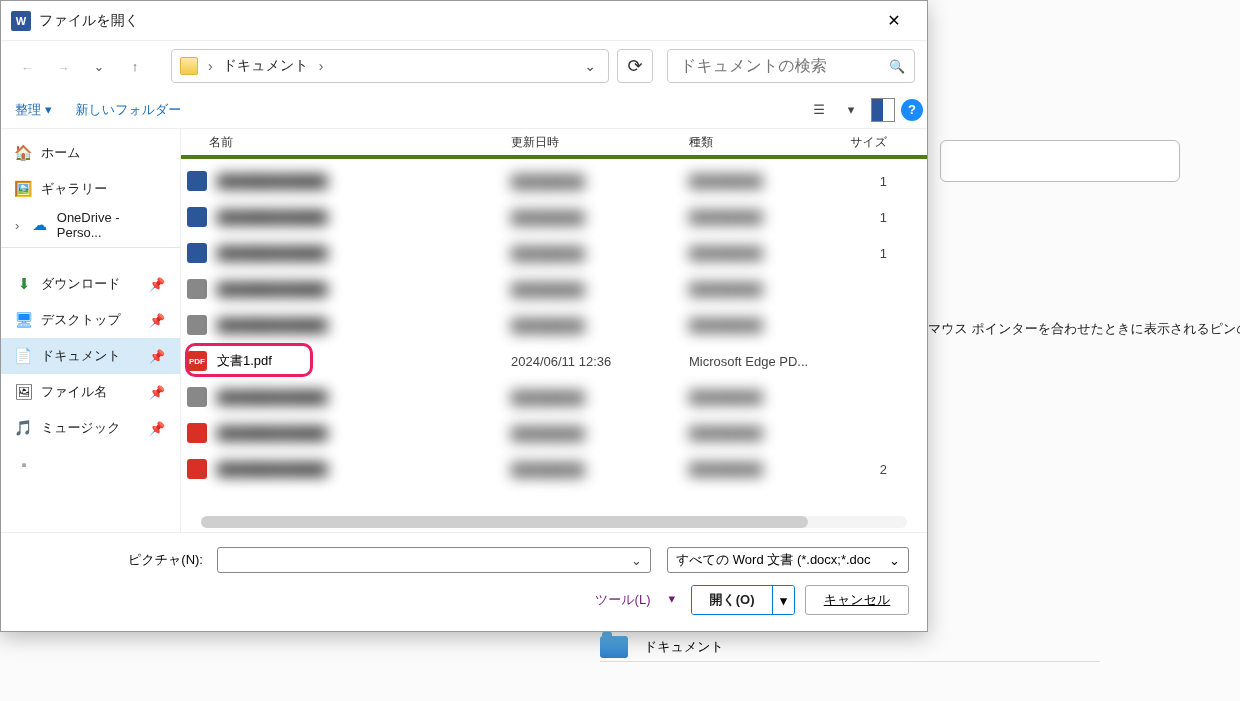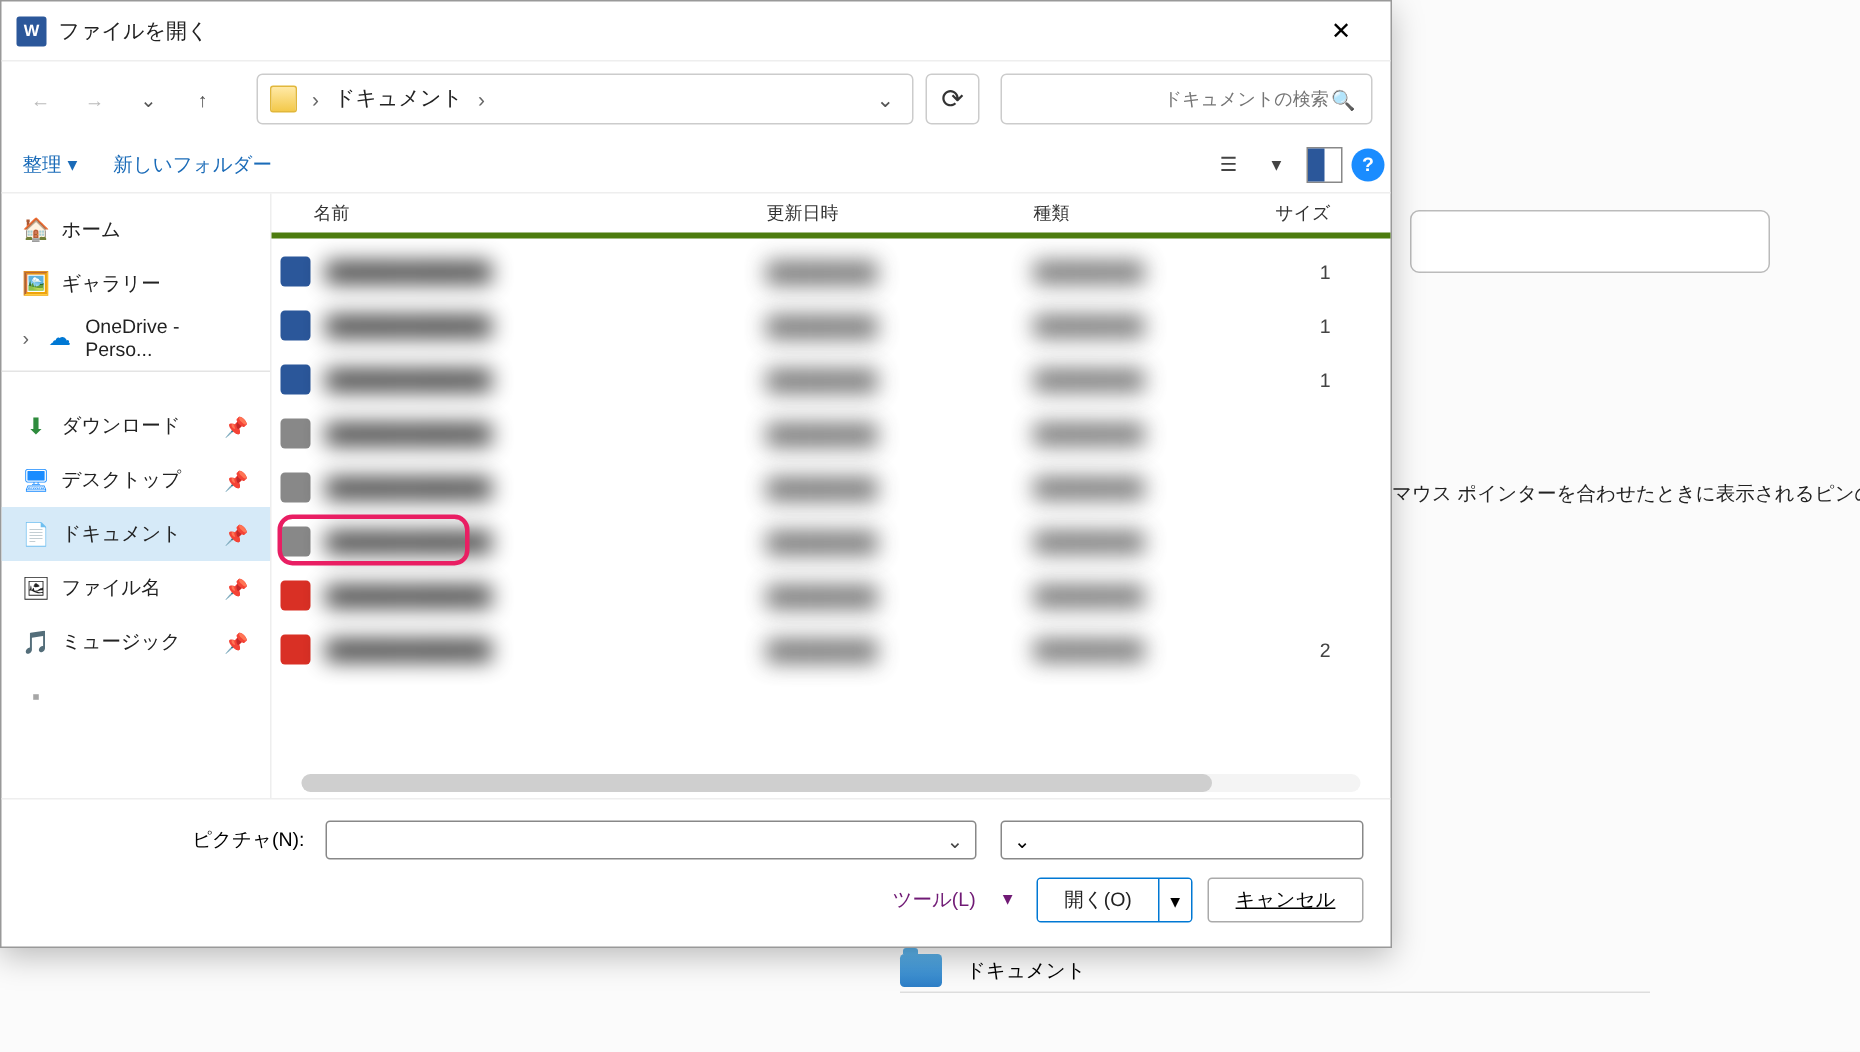--- a/index.html
+++ b/index.html
@@ -17,21 +17,21 @@
   .close-btn { width: 46px; height: 32px; display: flex; align-items: center; justify-content: center; font-size: 16px; cursor: pointer; }
   .navbar { height: 50px; display: flex; align-items: center; gap: 8px; padding: 0 12px; }
   .nav-btn { width: 28px; height: 28px; display: flex; align-items: center; justify-content: center; color: #555; cursor: pointer; border-radius: 4px; }
   .nav-btn.disabled { color: #bbb; }
   .address-bar { flex: 1; max-width: 480px; height: 34px; border: 1px solid #ccc; border-radius: 4px; display: flex; align-items: center; padding: 0 8px; gap: 6px; font-size: 14px; color: #222; margin-left: 14px; }
   .address-folder-icon { width: 18px; height: 18px; background: linear-gradient(#ffe9a6,#f3c94b); border: 1px solid #e1b73b; border-radius: 2px; }
   .address-chevron { color: #666; margin: 0 4px; }
   .address-dropdown { margin-left: auto; color: #555; cursor: pointer; padding: 0 4px; }
   .refresh-btn { width: 36px; height: 34px; display: flex; align-items: center; justify-content: center; border: 1px solid #ccc; border-radius: 4px; cursor: pointer; font-size: 18px; color: #333; }
   .search-box { width: 248px; height: 34px; border: 1px solid #ccc; border-radius: 4px; display: flex; align-items: center; padding: 0 10px; color: #777; margin-left: 6px; }
-  .search-box input { flex: 1; border: none; outline: none; font-size: 12px; background: transparent; text-align: right; }
+  .search-box input { flex: 1; border: none; outline: none; font-size: 16px; background: transparent; }
   .search-icon { color: #555; }
   .toolbar { height: 38px; display: flex; align-items: center; padding: 0 4px; border-bottom: 1px solid #eee; gap: 4px; }
   .tb-btn { padding: 4px 10px; color: #1a6bb8; cursor: pointer; border-radius: 4px; display: flex; align-items: center; gap: 4px; font-size: 13px; }
   .tb-spacer { flex: 1; }
   .view-btn { width: 28px; height: 28px; display: flex; align-items: center; justify-content: center; cursor: pointer; border-radius: 4px; color: #444; }
   .help-btn { width: 22px; height: 22px; border-radius: 50%; background: #1a8cff; color: #fff; display: flex; align-items: center; justify-content: center; font-size: 13px; font-weight: bold; cursor: pointer; }
   .preview-btn { width: 24px; height: 24px; border: 1px solid #888; display: flex; }
   .preview-btn::before { content: ""; width: 50%; background: #2b579a; }
   .body-area { flex: 1; display: flex; min-height: 0; }
   .sidebar { width: 180px; border-right: 1px solid #eee; overflow-y: auto; padding-top: 6px; position: relative; }
@@ -67,21 +67,21 @@
   .footer { border-top: 1px solid #eee; padding: 14px 18px 16px; display: flex; flex-direction: column; gap: 12px; }
   .footer-row1 { display: flex; align-items: center; gap: 8px; }
   .fn-label { width: 190px; text-align: right; padding-right: 6px; }
   .fn-input { flex: 1; max-width: 436px; height: 26px; border: 1px solid #888; border-radius: 3px; display: flex; align-items: center; padding: 0 6px; background: #fff; }
   .fn-input input { flex: 1; border: none; outline: none; font-size: 13px; }
   .fn-dd { color: #444; cursor: pointer; padding: 0 2px; }
   .filetype-select { width: 242px; height: 26px; border: 1px solid #888; border-radius: 3px; display: flex; align-items: center; padding: 0 8px; background: #fff; cursor: pointer; margin-left: 8px; }
   .filetype-select span:first-child { flex: 1; white-space: nowrap; overflow: hidden; text-overflow: ellipsis; }
   .footer-row2 { display: flex; align-items: center; gap: 10px; justify-content: flex-end; }
   .tools-btn { padding: 4px 6px; cursor: pointer; display: flex; align-items: flex-start; gap: 18px; color: #701a75; }
-  .open-btn-group { display: flex; border: 1px solid #0078d4; border-radius: 3px; overflow: hidden; }
+  .open-btn-group { display: flex; border: 1px solid #0078d4; border-radius: 3px; overflow: hidden; font-weight: bold; }
   .open-btn { width: 80px; height: 28px; display: flex; align-items: center; justify-content: center; cursor: pointer; background: #fff; color: #222; }
   .open-dd { width: 22px; height: 28px; border-left: 1px solid #0078d4; display: flex; align-items: center; justify-content: center; cursor: pointer; background: #fff; }
   .cancel-btn { width: 104px; height: 30px; border: 1px solid #aaa; border-radius: 3px; display: flex; align-items: center; justify-content: center; cursor: pointer; background: #fff; text-decoration: underline; }
   .hscroll { height: 12px; margin: 0 20px 4px 20px; background: #f4f4f4; border-radius: 6px; position: relative; }
   .hscroll-thumb { position: absolute; left: 0; top: 0; height: 100%; width: 86%; background: #cfcfcf; border-radius: 6px; }
 </style>
 </head>
 <body>
 
 <div class="background-page">
@@ -220,20 +220,27 @@
             <span class="fr-size"></span>
           </div>
           <div class="file-row">
             <span class="file-icon icon-generic"></span>
             <span class="fr-name blurred">████████████</span>
             <span class="fr-date blurred">████████</span>
             <span class="fr-type blurred">████████</span>
             <span class="fr-size"></span>
           </div>
           <div class="file-row">
+            <span class="file-icon icon-pdf">PDF</span>
+            <span class="fr-name">文書1.pdf</span>
+            <span class="fr-date">2024/06/11 12:36</span>
+            <span class="fr-type">Microsoft Edge PD...</span>
+            <span class="fr-size"></span>
+          </div>
+          <div class="file-row">
             <span class="file-icon icon-generic"></span>
             <span class="fr-name blurred">████████████</span>
             <span class="fr-date blurred">████████</span>
             <span class="fr-type blurred">████████</span>
             <span class="fr-size"></span>
           </div>
           <div class="file-row">
             <span class="file-icon icon-pdf"></span>
             <span class="fr-name blurred">████████████</span>
             <span class="fr-date blurred">████████</span>
@@ -256,20 +263,21 @@
   </div>
 
   <div class="footer">
     <div class="footer-row1">
       <span class="fn-label">ピクチャ(N):</span>
       <div class="fn-input">
         <input style="">
         <span class="fn-dd">⌄</span>
       </div>
       <div class="filetype-select">
+        <span>すべての Word 文書 (*.docx;*.doc</span>
         <span>⌄</span>
       </div>
     </div>
     <div class="footer-row2">
       <span class="tools-btn">
         <span>ツール(L)</span>
         <span>▾</span>
       </span>
       <div class="open-btn-group">
         <span class="open-btn">開く(O)</span>

